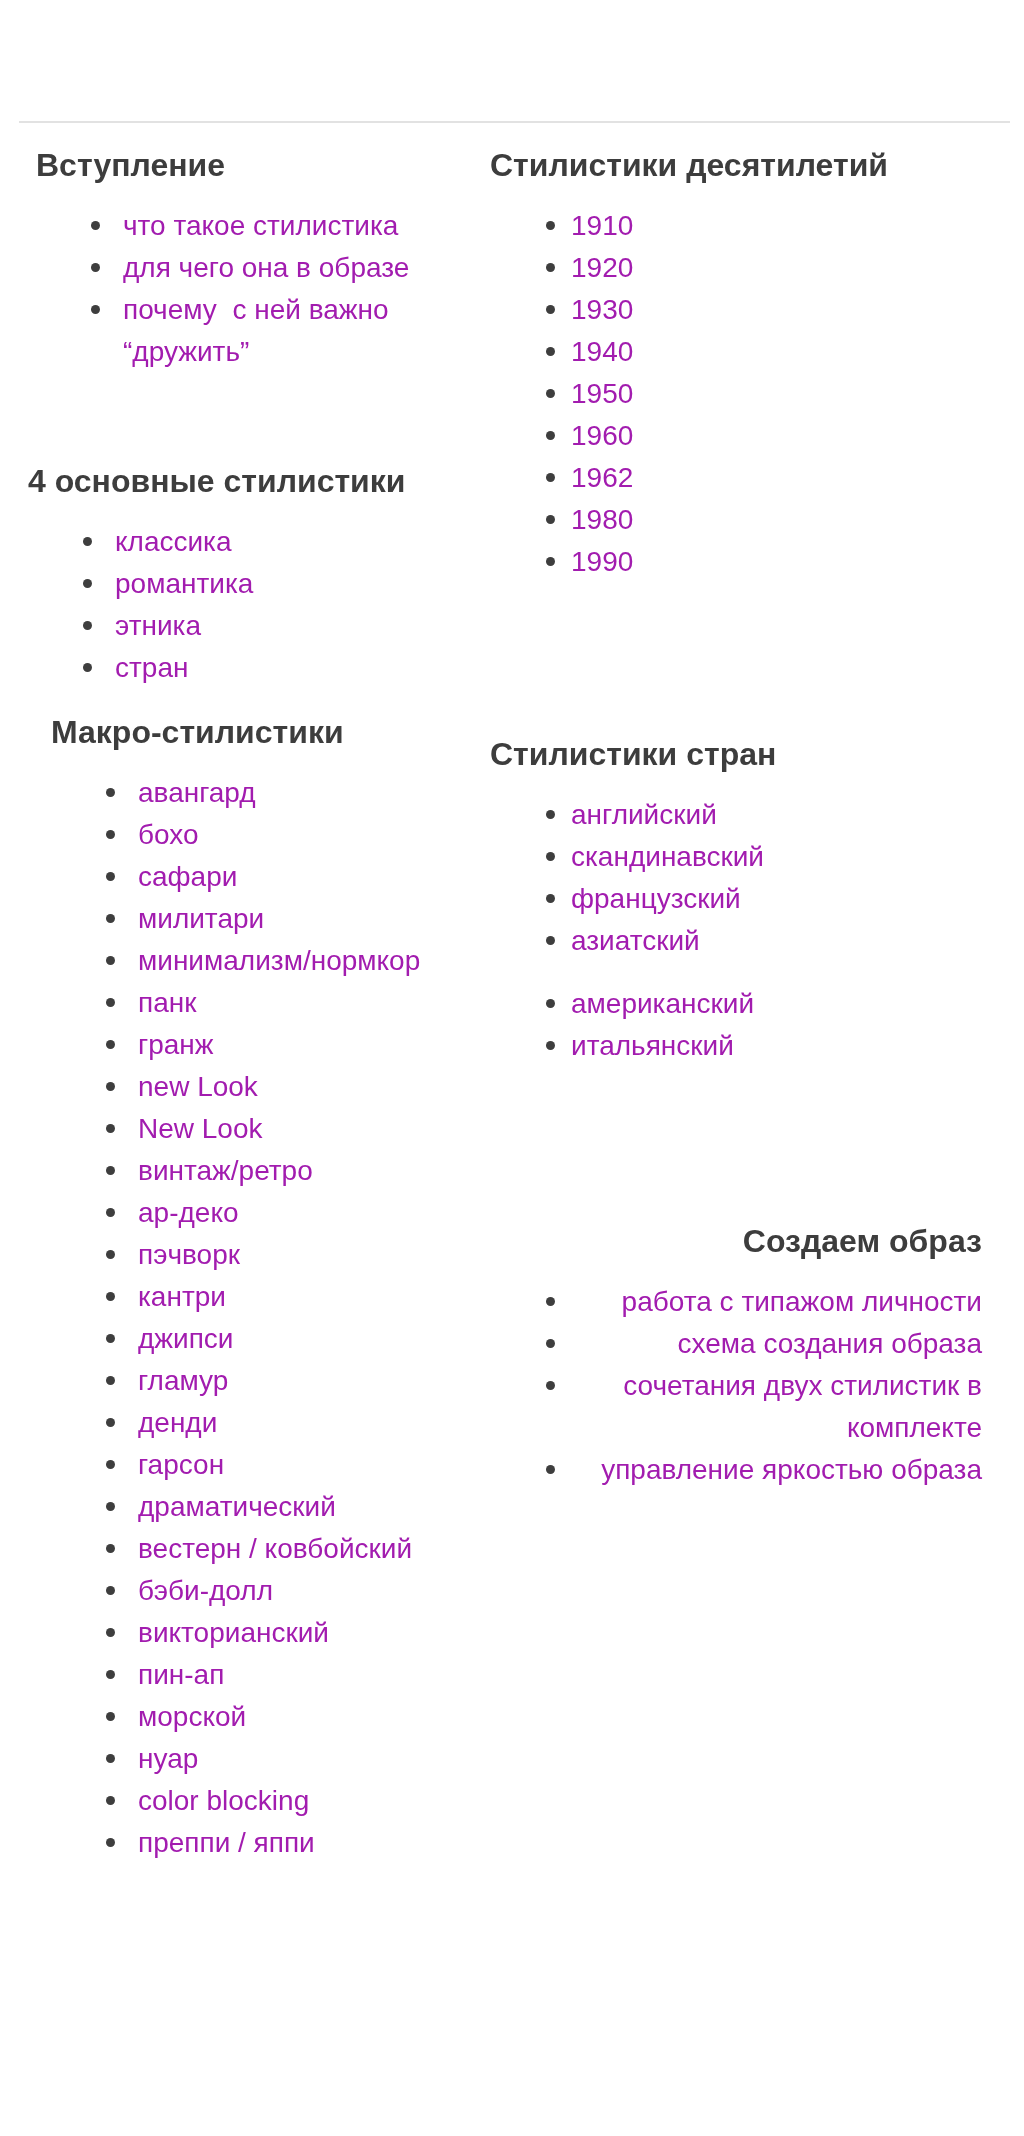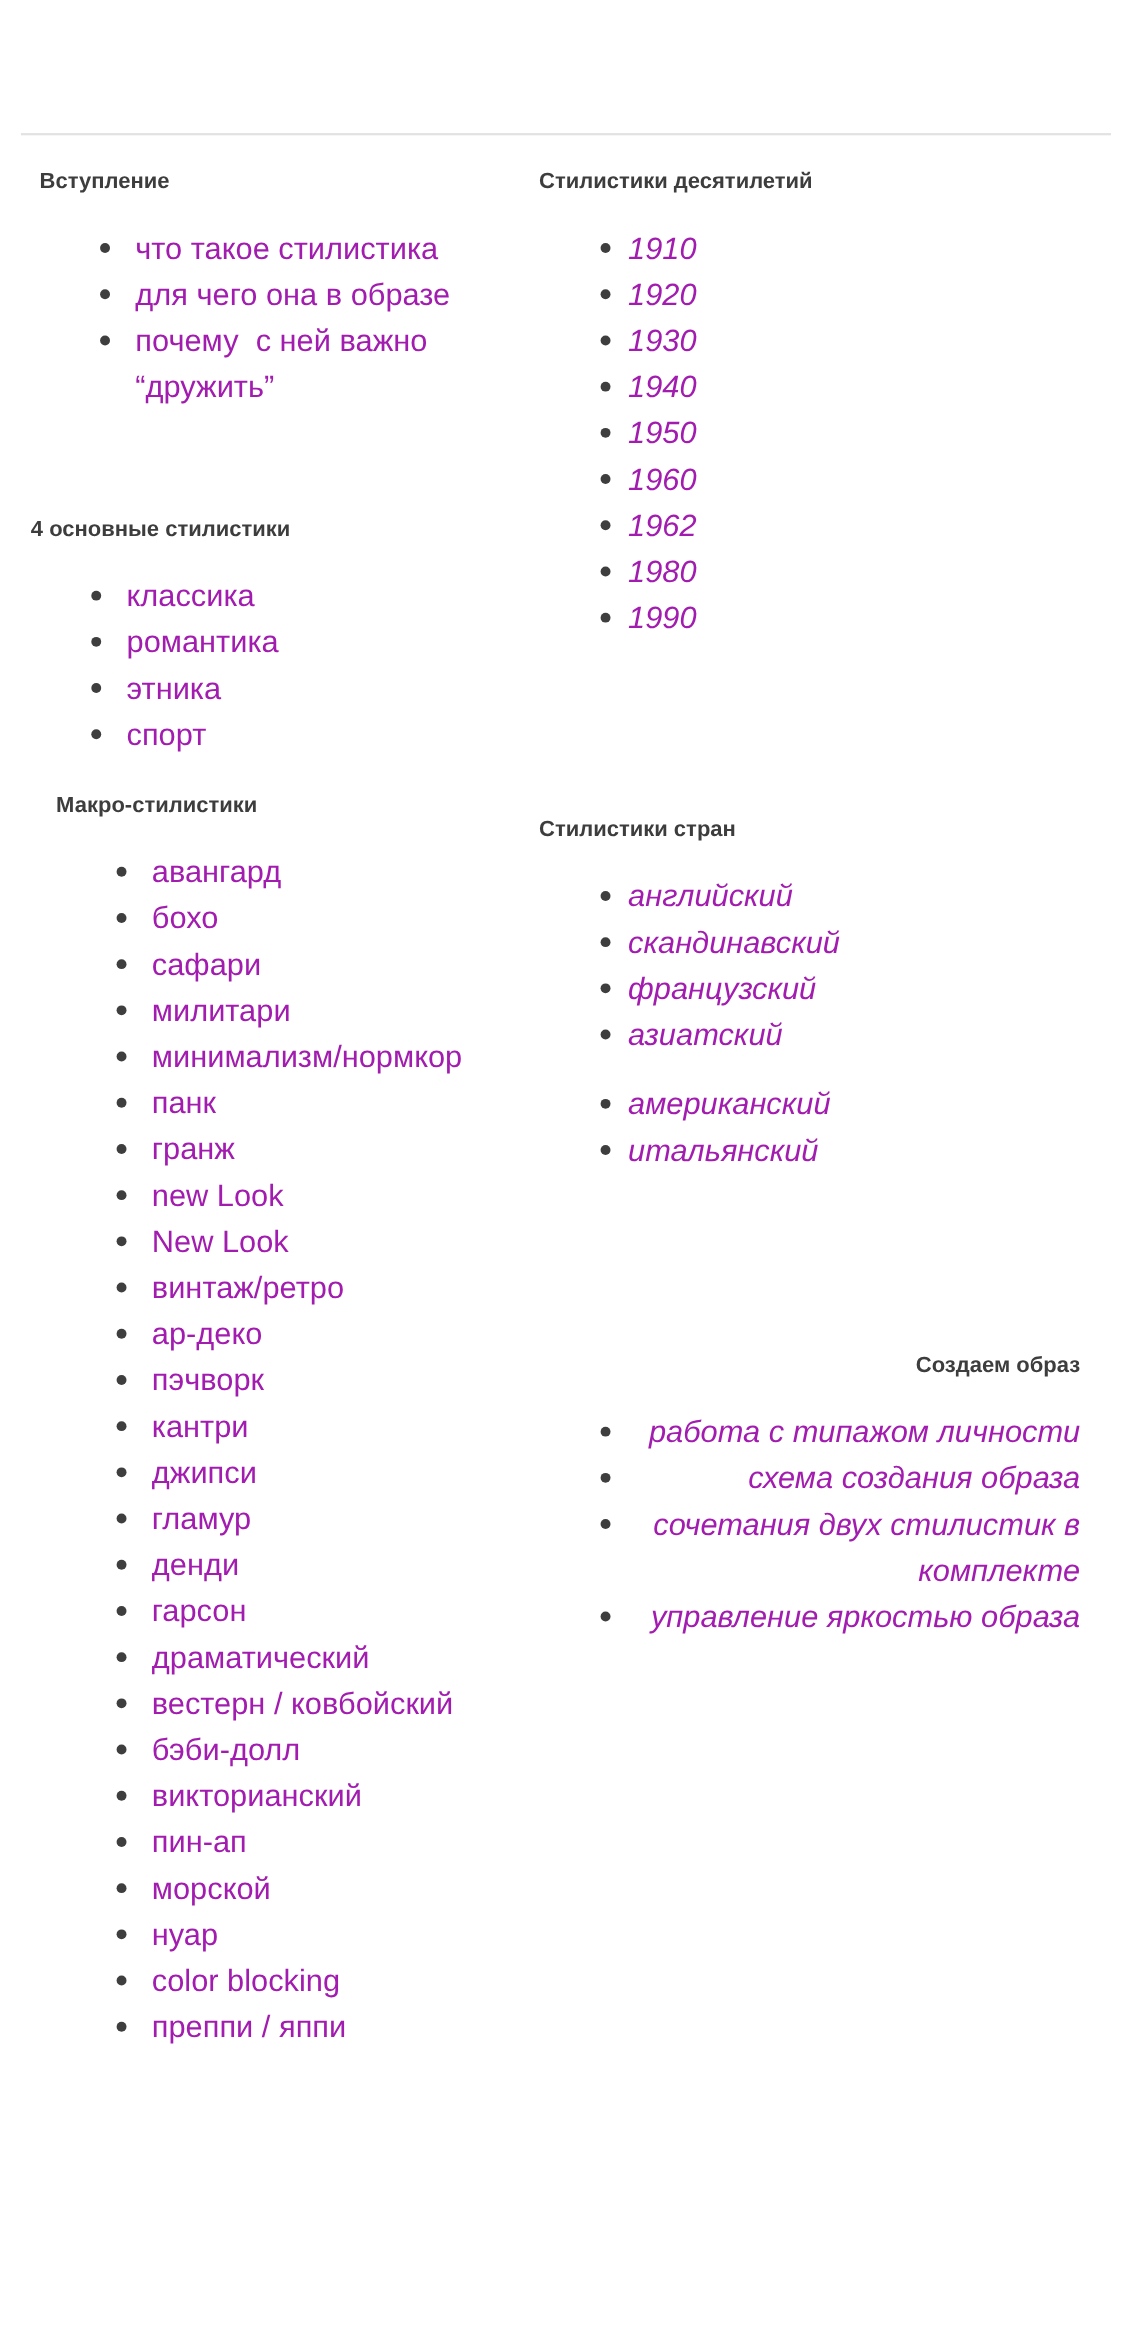--- a/index.html
+++ b/index.html
@@ -23,21 +23,21 @@
     height: 2px;
     background: #e2e2e2;
   }
   .sec {
     position: absolute;
   }
   .sec h2 {
     margin: 0;
     font-family: "Liberation Sans", sans-serif;
     font-weight: bold;
-    font-size: 20px;
+    font-size: 32px;
     line-height: 46px;
     color: #3d3d3d;
   }
   .sec ul {
     margin: 17px 0 0 0;
     padding: 0;
     list-style: none;
   }
   .sec ul + ul {
     margin-top: 21px;
@@ -53,21 +53,21 @@
     content: "";
     position: absolute;
     top: 16px;
     width: 9px;
     height: 9px;
     border-radius: 50%;
     background: #3e3e3e;
   }
   .col-left li  { padding-left: 87px; }
   .col-left li::before  { left: 55px; }
-  .col-right li { padding-left: 81px; font-style: italic; }
+  .col-right li { padding-left: 81px; }
   .col-right li::before { left: 56px; }
 
   .sec-l1 { top: 142px;  left: 36px;  width: 407px; }
   .sec-l2 { top: 458px;  left: 28px;  width: 407px; }
   .sec-l3 { top: 709px;  left: 51px;  width: 407px; }
   .sec-r1 { top: 142px;  left: 490px; width: 492px; }
   .sec-r2 { top: 731px;  left: 490px; width: 492px; }
   .sec-r3 { top: 1218px; left: 490px; width: 492px; text-align: right; }
 </style>
 </head>
@@ -88,21 +88,21 @@
       </div>
   </section>
 
   <section class="sec col-left sec-l2">
     <h2>4 основные стилистики</h2>
     <div>
         <ul>
           <li>классика</li>
           <li>романтика</li>
           <li>этника</li>
-          <li>спорт</li>
+          <li>стран</li>
         </ul>
       </div>
   </section>
 
   <section class="sec col-left sec-l3">
     <h2>Макро-стилистики</h2>
     <div>
         <ul>
           <li>авангард</li>
           <li>бохо</li>

